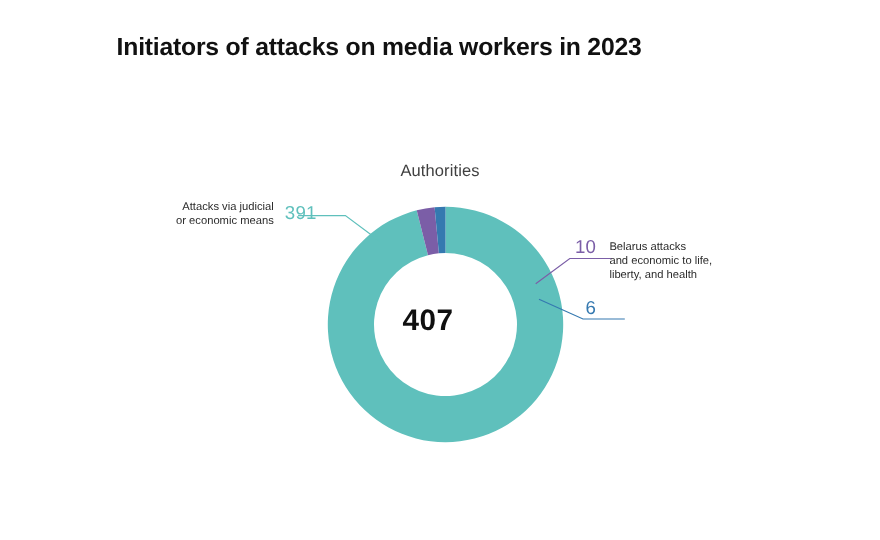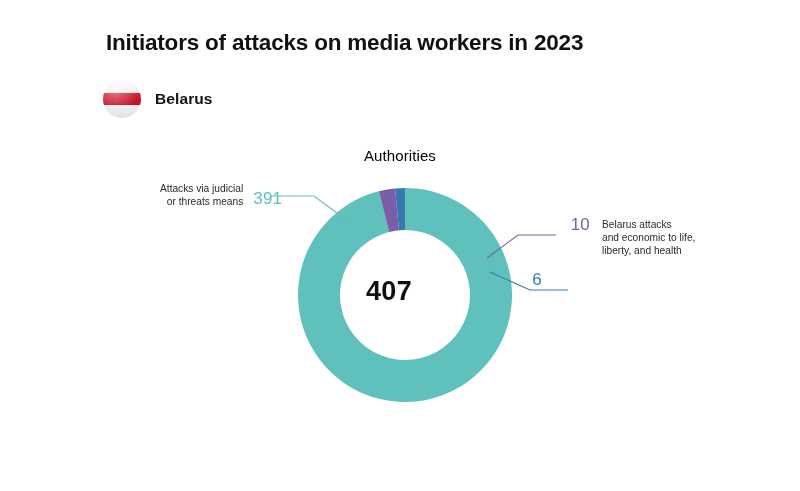--- a/index.html
+++ b/index.html
@@ -89,21 +89,21 @@
   }
 
   
   .chart-subtitle {
     position: absolute;
     left: 0;
     top: 147px;
     width: 800px;
     text-align: center;
     font-size: 15px;
-    color: #000000;
+    color: #404040;
     letter-spacing: 0.1px;
   }
 
   .donut-wrap {
     position: absolute;
     left: 0;
     top: 0;
     width: 800px;
     height: 491px;
     pointer-events: none;
@@ -134,21 +134,21 @@
     font-size: 17px;
     line-height: 18px;
     letter-spacing: 0.2px;
   }
 
   
   #callout-judicial {
     left: 160px;
     top: 180px;
     display: flex;
-    align-items: flex-end;
+    align-items: center;
     gap: 10px;
   }
   #callout-judicial .cl-text {
     text-align: right;
     padding-top: 2px;
     white-space: nowrap;
   }
   #callout-judicial .cl-num {
     color: #5FC0BC;
     font-weight: normal;
@@ -159,21 +159,20 @@
     left: 520px;
     top: 216px;
     display: flex;
     align-items: flex-start;
     gap: 12px;
   }
   #callout-physical .cl-num {
     color: #7B5EA7;
     min-width: 22px;
     text-align: right;
-    margin-left: 48px;
   }
   #callout-physical .cl-text { white-space: nowrap; padding-top: 2px; }
 
   #callout-cyber {
     left: 520px;
     top: 271px;
     display: flex;
     align-items: flex-start;
     gap: 12px;
   }
@@ -193,29 +192,20 @@
     pointer-events: none;
   }
 </style>
 </head>
 <body>
 
 <div class="page">
 
   <div class="page-title">Initiators of attacks on media workers in 2023</div>
 
-  <div class="country-row">
-    <div class="flag-badge">
-      <div class="stripe-white-top"></div>
-      <div class="stripe-red"></div>
-      <div class="stripe-white-bot"></div>
-      <div class="sheen"></div>
-    </div>
-    <div class="country-name">Belarus</div>
-  </div>
 
   <div class="chart-subtitle">Authorities</div>
 
   <svg class="donut-wrap" viewBox="0 0 800 491">
     <g id="donut-slices">
         <path d="M 405 188 A 107 107 0 1 1 378.83841500905464 191.2475471578549 L 389.10744836998646 231.9728090211268 A 65 65 0 1 0 405 230 Z" fill="#5FC0BC"></path>
         <path d="M 378.83841500905464 191.2475471578549 A 107 107 0 0 1 395.1030975816583 188.45868724986622 L 398.98786301689523 230.27864178730192 A 65 65 0 0 0 389.10744836998646 231.9728090211268 Z" fill="#7B5EA7"></path>
         <path d="M 395.1030975816583 188.45868724986622 A 107 107 0 0 1 405 188 L 405 230 A 65 65 0 0 0 398.98786301689523 230.27864178730192 Z" fill="#3579B0"></path>
       </g>
   </svg>
@@ -227,21 +217,21 @@
     <path d="M 271 196 L 314 196 L 345 219" fill="none" stroke="#5FC0BC" stroke-width="1.1"></path>
 
     <path d="M 487 258 L 518 235 L 556 235" fill="none" stroke="#7B5EA7" stroke-width="1.1"></path>
 
     <path d="M 490 272 L 530 290 L 568 290" fill="none" stroke="#3579B0" stroke-width="1.1"></path>
   </svg>
 
   <div class="callout" id="callout-judicial">
     <div class="cl-text">
       <div>Attacks via judicial</div>
-      <div>or threats means</div>
+      <div>or economic means</div>
     </div>
     <div class="cl-num">391</div>
   </div>
 
   <div class="callout" id="callout-physical">
     <div class="cl-num">10</div>
     <div class="cl-text">
       <div>Belarus attacks</div>
       <div>and economic to life,</div>
       <div>liberty, and health</div>

